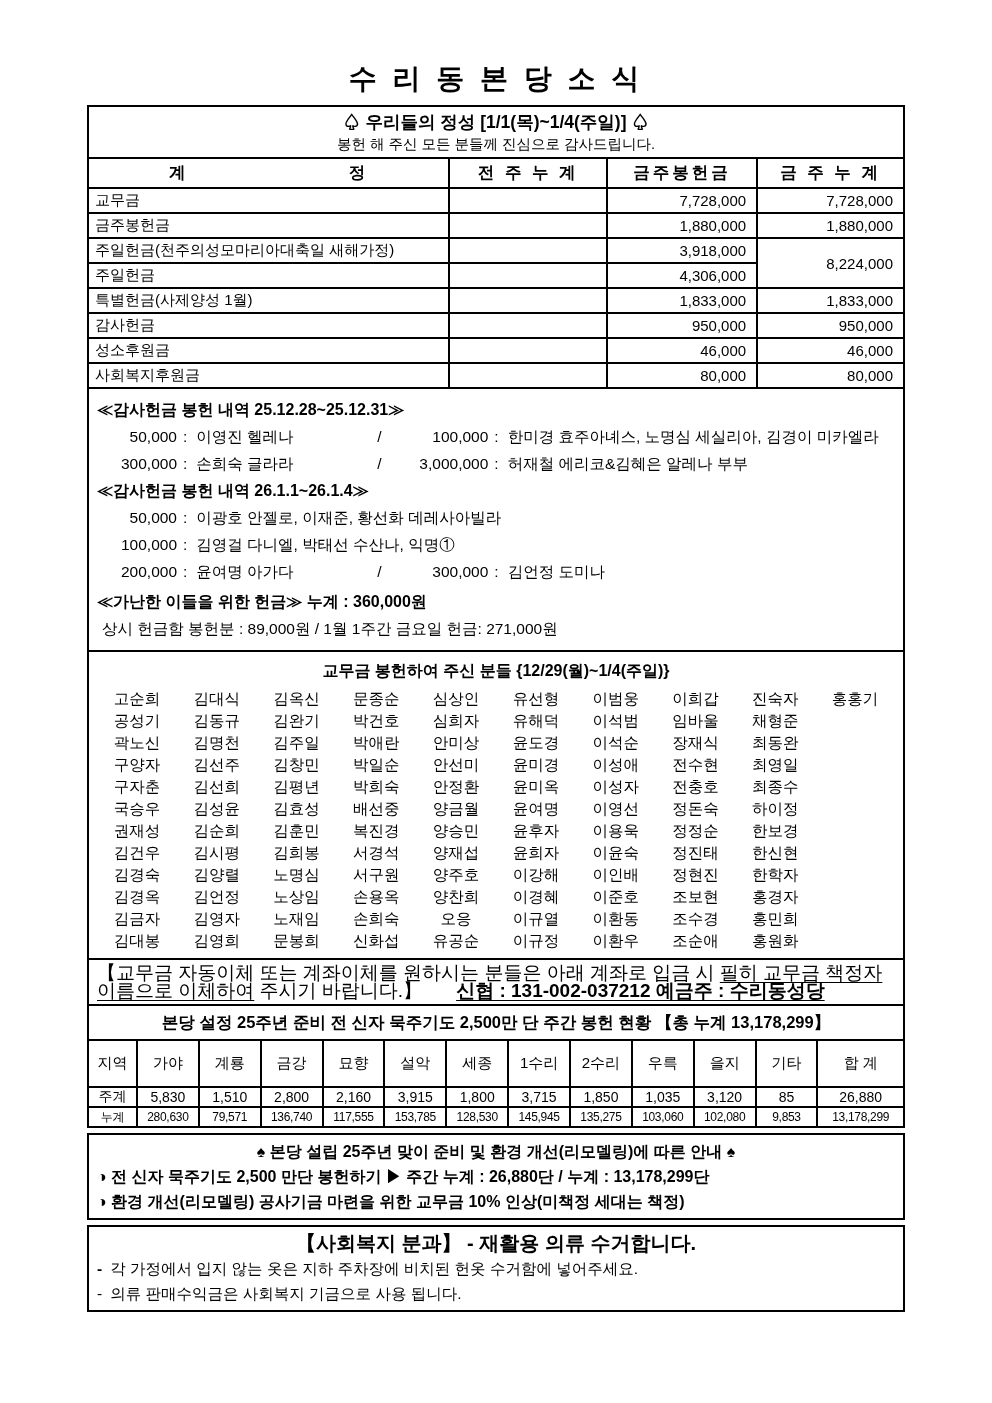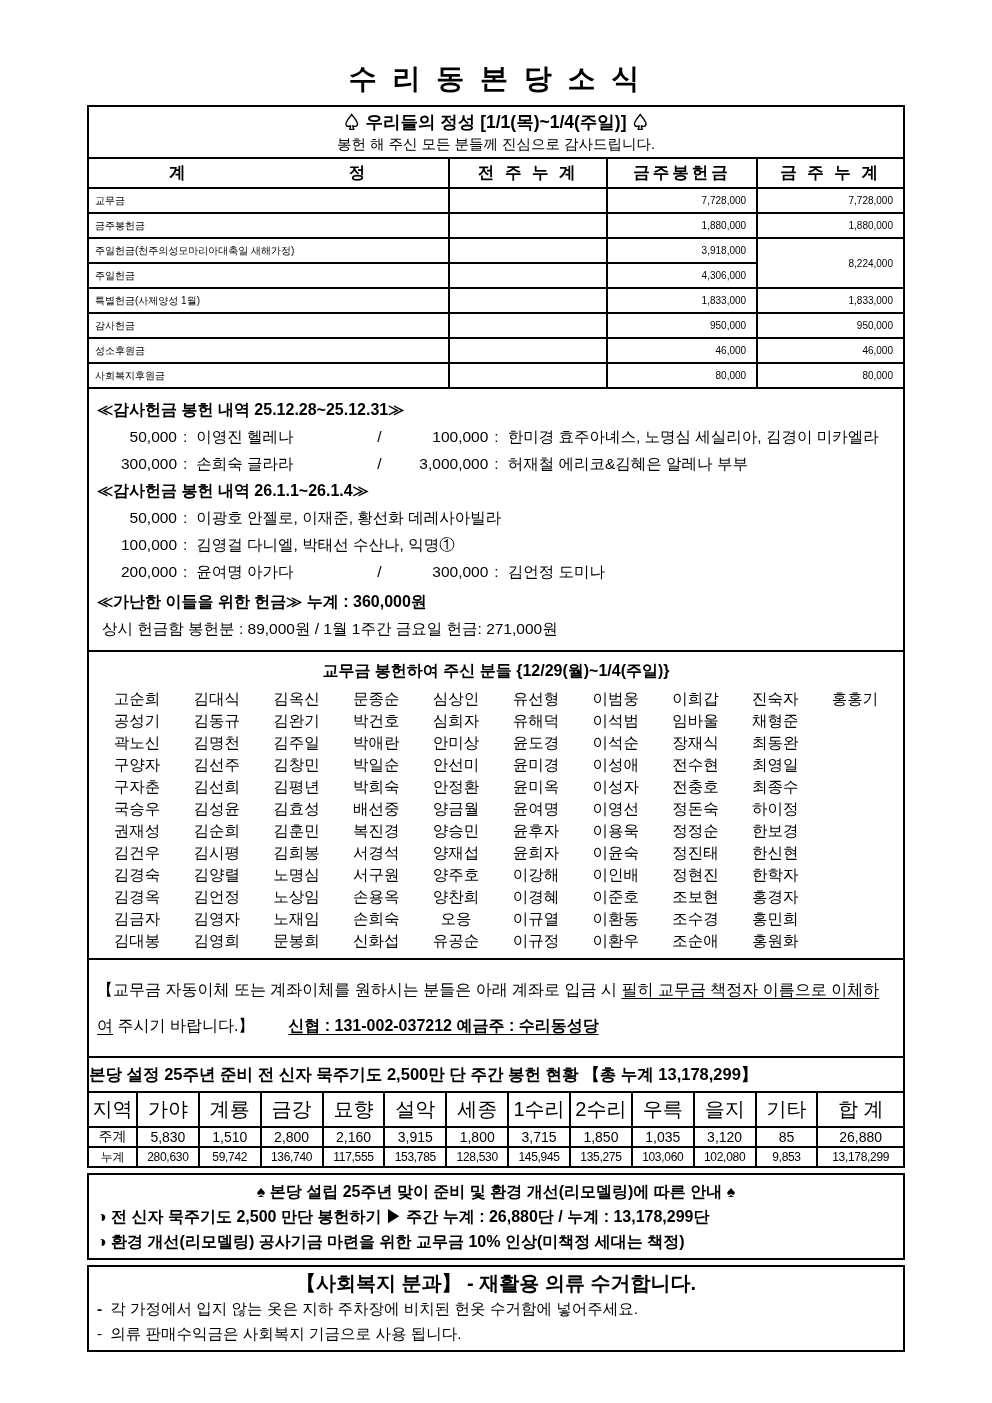--- a/index.html
+++ b/index.html
@@ -17,21 +17,21 @@
 
   
   .offer-head { text-align:center; font-weight:bold; font-size:17.5px; padding-top:4px; line-height:23px; }
   .offer-sub  { text-align:center; font-size:14.5px; line-height:20px; padding-bottom:3px; }
 
   
   table { width:100%; border-collapse:collapse; table-layout:fixed; margin-top:-2px; }
   td, th { border:2px solid #000; overflow:hidden; }
 
   .offering th { height:30px; font-size:16.5px; font-weight:bold; letter-spacing:3px; text-align:center; }
-  .offering td { height:25px; font-size:10px; }
+  .offering td { height:25px; font-size:15px; }
   .offering td.lbl { text-align:left; padding-left:6px; }
   .offering td.num { text-align:right; padding-right:10px; }
   .split-head { display:flex; justify-content:space-around; align-items:center; }
 
   
   .thanks { padding:7px 8px 8px 8px; font-size:15.5px; line-height:27px; }
   .thx-title { font-weight:bold; font-size:16px; }
   .amt-line { display:flex; }
   .amt  { width:80px; text-align:right; flex:none; }
   .coln { padding:0 9px 0 6px; flex:none; }
@@ -41,27 +41,27 @@
   .poor-title { font-weight:bold; font-size:16px; margin-top:3px; }
   .poor-detail { padding-left:5px; }
 
   
   .names { padding:6px 8px 6px 8px; }
   .names-title { text-align:center; font-weight:bold; font-size:16px; line-height:26px; margin-bottom:4px; }
   .names-grid { display:grid; grid-template-columns:repeat(10, 1fr); }
   .names-grid span { text-align:center; font-size:15.5px; line-height:22px; }
 
   
-  .notice { padding:12px 8px; font-size:16px; line-height:36px; }
+  .notice { padding:4px 8px; font-size:19px; line-height:18px; }
   .u { text-decoration:underline; text-underline-offset:3px; }
   .acct { font-weight:bold; text-decoration:underline; text-underline-offset:3px; margin-left:34px; }
 
   
-  .rosary-head { font-weight:bold; font-size:16.5px; padding:5px 0; line-height:23px; }
-  .region th { height:35px; font-size:20px; font-weight:normal; text-align:center; }
+  .rosary-head { text-align:center; font-weight:bold; font-size:16.5px; padding:5px 0; line-height:23px; }
+  .region th { height:47px; font-size:15px; font-weight:normal; text-align:center; }
   .region td { height:20px; font-size:14px; text-align:center; }
   .region tr.cum td { font-size:12px; letter-spacing:-0.3px; }
 
   
   .guide { padding:4px 8px; font-weight:bold; font-size:16px; line-height:25px; }
   .guide-title { text-align:center; }
 
   
   .welfare { padding:4px 8px; font-size:15.5px; line-height:25px; }
   .welfare-title { text-align:center; font-weight:bold; font-size:20px; }
@@ -375,21 +375,21 @@
           <td>3,715</td>
           <td>1,850</td>
           <td>1,035</td>
           <td>3,120</td>
           <td>85</td>
           <td>26,880</td>
         </tr>
         <tr class="cum">
           <td>누계</td>
           <td>280,630</td>
-          <td>59,742</td>
+          <td>79,571</td>
           <td>136,740</td>
           <td>117,555</td>
           <td>153,785</td>
           <td>128,530</td>
           <td>145,945</td>
           <td>135,275</td>
           <td>103,060</td>
           <td>102,080</td>
           <td>9,853</td>
           <td>13,178,299</td>

